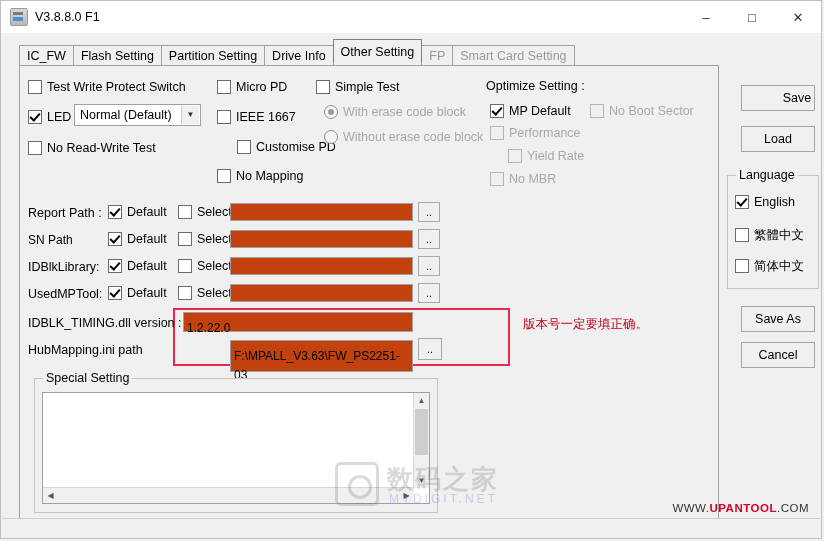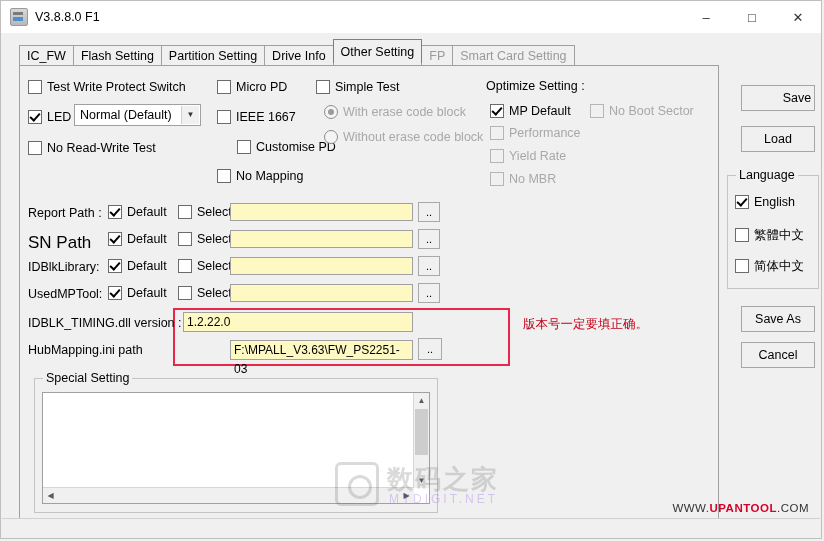--- a/index.html
+++ b/index.html
@@ -79,22 +79,22 @@
   .lbl.dis{color:#a8a8a8;}
   .radio{
     width:12px;height:12px;border:1px solid #8d8d8d;border-radius:50%;
     background:#f4f4f4;display:inline-block;position:relative;margin-right:5px;flex:none;
   }
   .radio.on:after{
     content:"";position:absolute;left:3px;top:3px;width:6px;height:6px;
     border-radius:50%;background:#9a9a9a;
   }
   .txt{
-    border:1px solid #a0a0a0;background:#fef9c3;height:18px;
-    font-size:12px;padding:0 3px;box-sizing:border-box;line-height:17px;
+    border:1px solid #a0a0a0;background:#c2410c;height:18px;
+    font-size:12px;padding:6px 3px;box-sizing:border-box;line-height:17px;
     font-family:"Liberation Sans",sans-serif;
   }
   .btn-sm{
     width:22px;height:20px;border:1px solid #a8a8a8;background:#f0f0f0;
     font-size:11px;line-height:18px;text-align:center;box-sizing:border-box;
     color:#000;
   }
   .group{
     position:absolute;border:1px solid #c4c4c4;box-sizing:border-box;
   }
@@ -248,42 +248,42 @@
       <span class="lbl">MP Default</span>
     </div>
     <div class="chk" style="position:absolute;left:570px;top:38px;">
       <span class="box dis"></span>
       <span class="lbl dis">No Boot Sector</span>
     </div>
     <div class="chk" style="position:absolute;left:470px;top:60px;">
       <span class="box dis"></span>
       <span class="lbl dis">Performance</span>
     </div>
-    <div class="chk" style="position:absolute;left:470px;top:83px;">
+    <div class="chk" style="position:absolute;left:488px;top:83px;">
       <span class="box dis"></span>
       <span class="lbl dis">Yield Rate</span>
     </div>
     <div class="chk" style="position:absolute;left:470px;top:106px;">
       <span class="box dis"></span>
       <span class="lbl dis">No MBR</span>
     </div>
 
     <div style="position:absolute;left:8px;top:140px;font-size:12.5px;">Report Path :</div>
     <div class="chk" style="position:absolute;left:88px;top:139px;">
       <span class="box checked"></span>
       <span class="lbl">Default</span>
     </div>
     <div class="chk" style="position:absolute;left:158px;top:139px;">
       <span class="box"></span>
       <span class="lbl">Select</span>
     </div>
     <div class="txt" style="position:absolute;left:210px;top:137px;width:183px;"></div>
     <div class="btn-sm" style="position:absolute;left:398px;top:136px;">..</div>
 
-    <div style="position:absolute;left:8px;top:167px;font-size:17px;">SN Path</div>
+    <div style="position:absolute;left:8px;top:167px;font-size:12px;">SN Path</div>
     <div class="chk" style="position:absolute;left:88px;top:166px;">
       <span class="box checked"></span>
       <span class="lbl">Default</span>
     </div>
     <div class="chk" style="position:absolute;left:158px;top:166px;">
       <span class="box"></span>
       <span class="lbl">Select</span>
     </div>
     <div class="txt" style="position:absolute;left:210px;top:164px;width:183px;"></div>
     <div class="btn-sm" style="position:absolute;left:398px;top:163px;">..</div>
@@ -309,21 +309,21 @@
       <span class="box"></span>
       <span class="lbl">Select</span>
     </div>
     <div class="txt" style="position:absolute;left:210px;top:218px;width:183px;"></div>
     <div class="btn-sm" style="position:absolute;left:398px;top:217px;">..</div>
 
     <div class="redbox" style="left:153px;top:242px;width:337px;height:58px;"></div>
     <div style="position:absolute;left:8px;top:250px;font-size:12.5px;">IDBLK_TIMING.dll version :</div>
     <div class="txt" style="position:absolute;left:163px;top:246px;width:230px;height:20px;line-height:19px;">1.2.22.0</div>
     <div style="position:absolute;left:8px;top:277px;font-size:12.5px;">HubMapping.ini path</div>
-    <div class="txt" style="position:absolute;left:210px;top:274px;width:183px;height:20px;line-height:19px;">F:\MPALL_V3.63\FW_PS2251-03</div>
+    <div class="txt" style="position:absolute;left:210px;top:274px;width:183px;height:32px;line-height:19px;">F:\MPALL_V3.63\FW_PS2251-03</div>
     <div class="btn-sm" style="position:absolute;left:398px;top:272px;width:24px;height:22px;line-height:20px;">..</div>
     <div class="note-red" style="left:503px;top:250px;">版本号一定要填正确。</div>
 
     <div class="group" style="left:14px;top:312px;width:404px;height:135px;">
       <span class="group-title">Special Setting</span>
     </div>
     <div class="bigarea" style="left:22px;top:326px;width:388px;height:112px;">
       <div class="scroll-v">
         <div class="arrow" style="top:0;left:0;">▲</div>
         <div class="thumb-v"></div>

